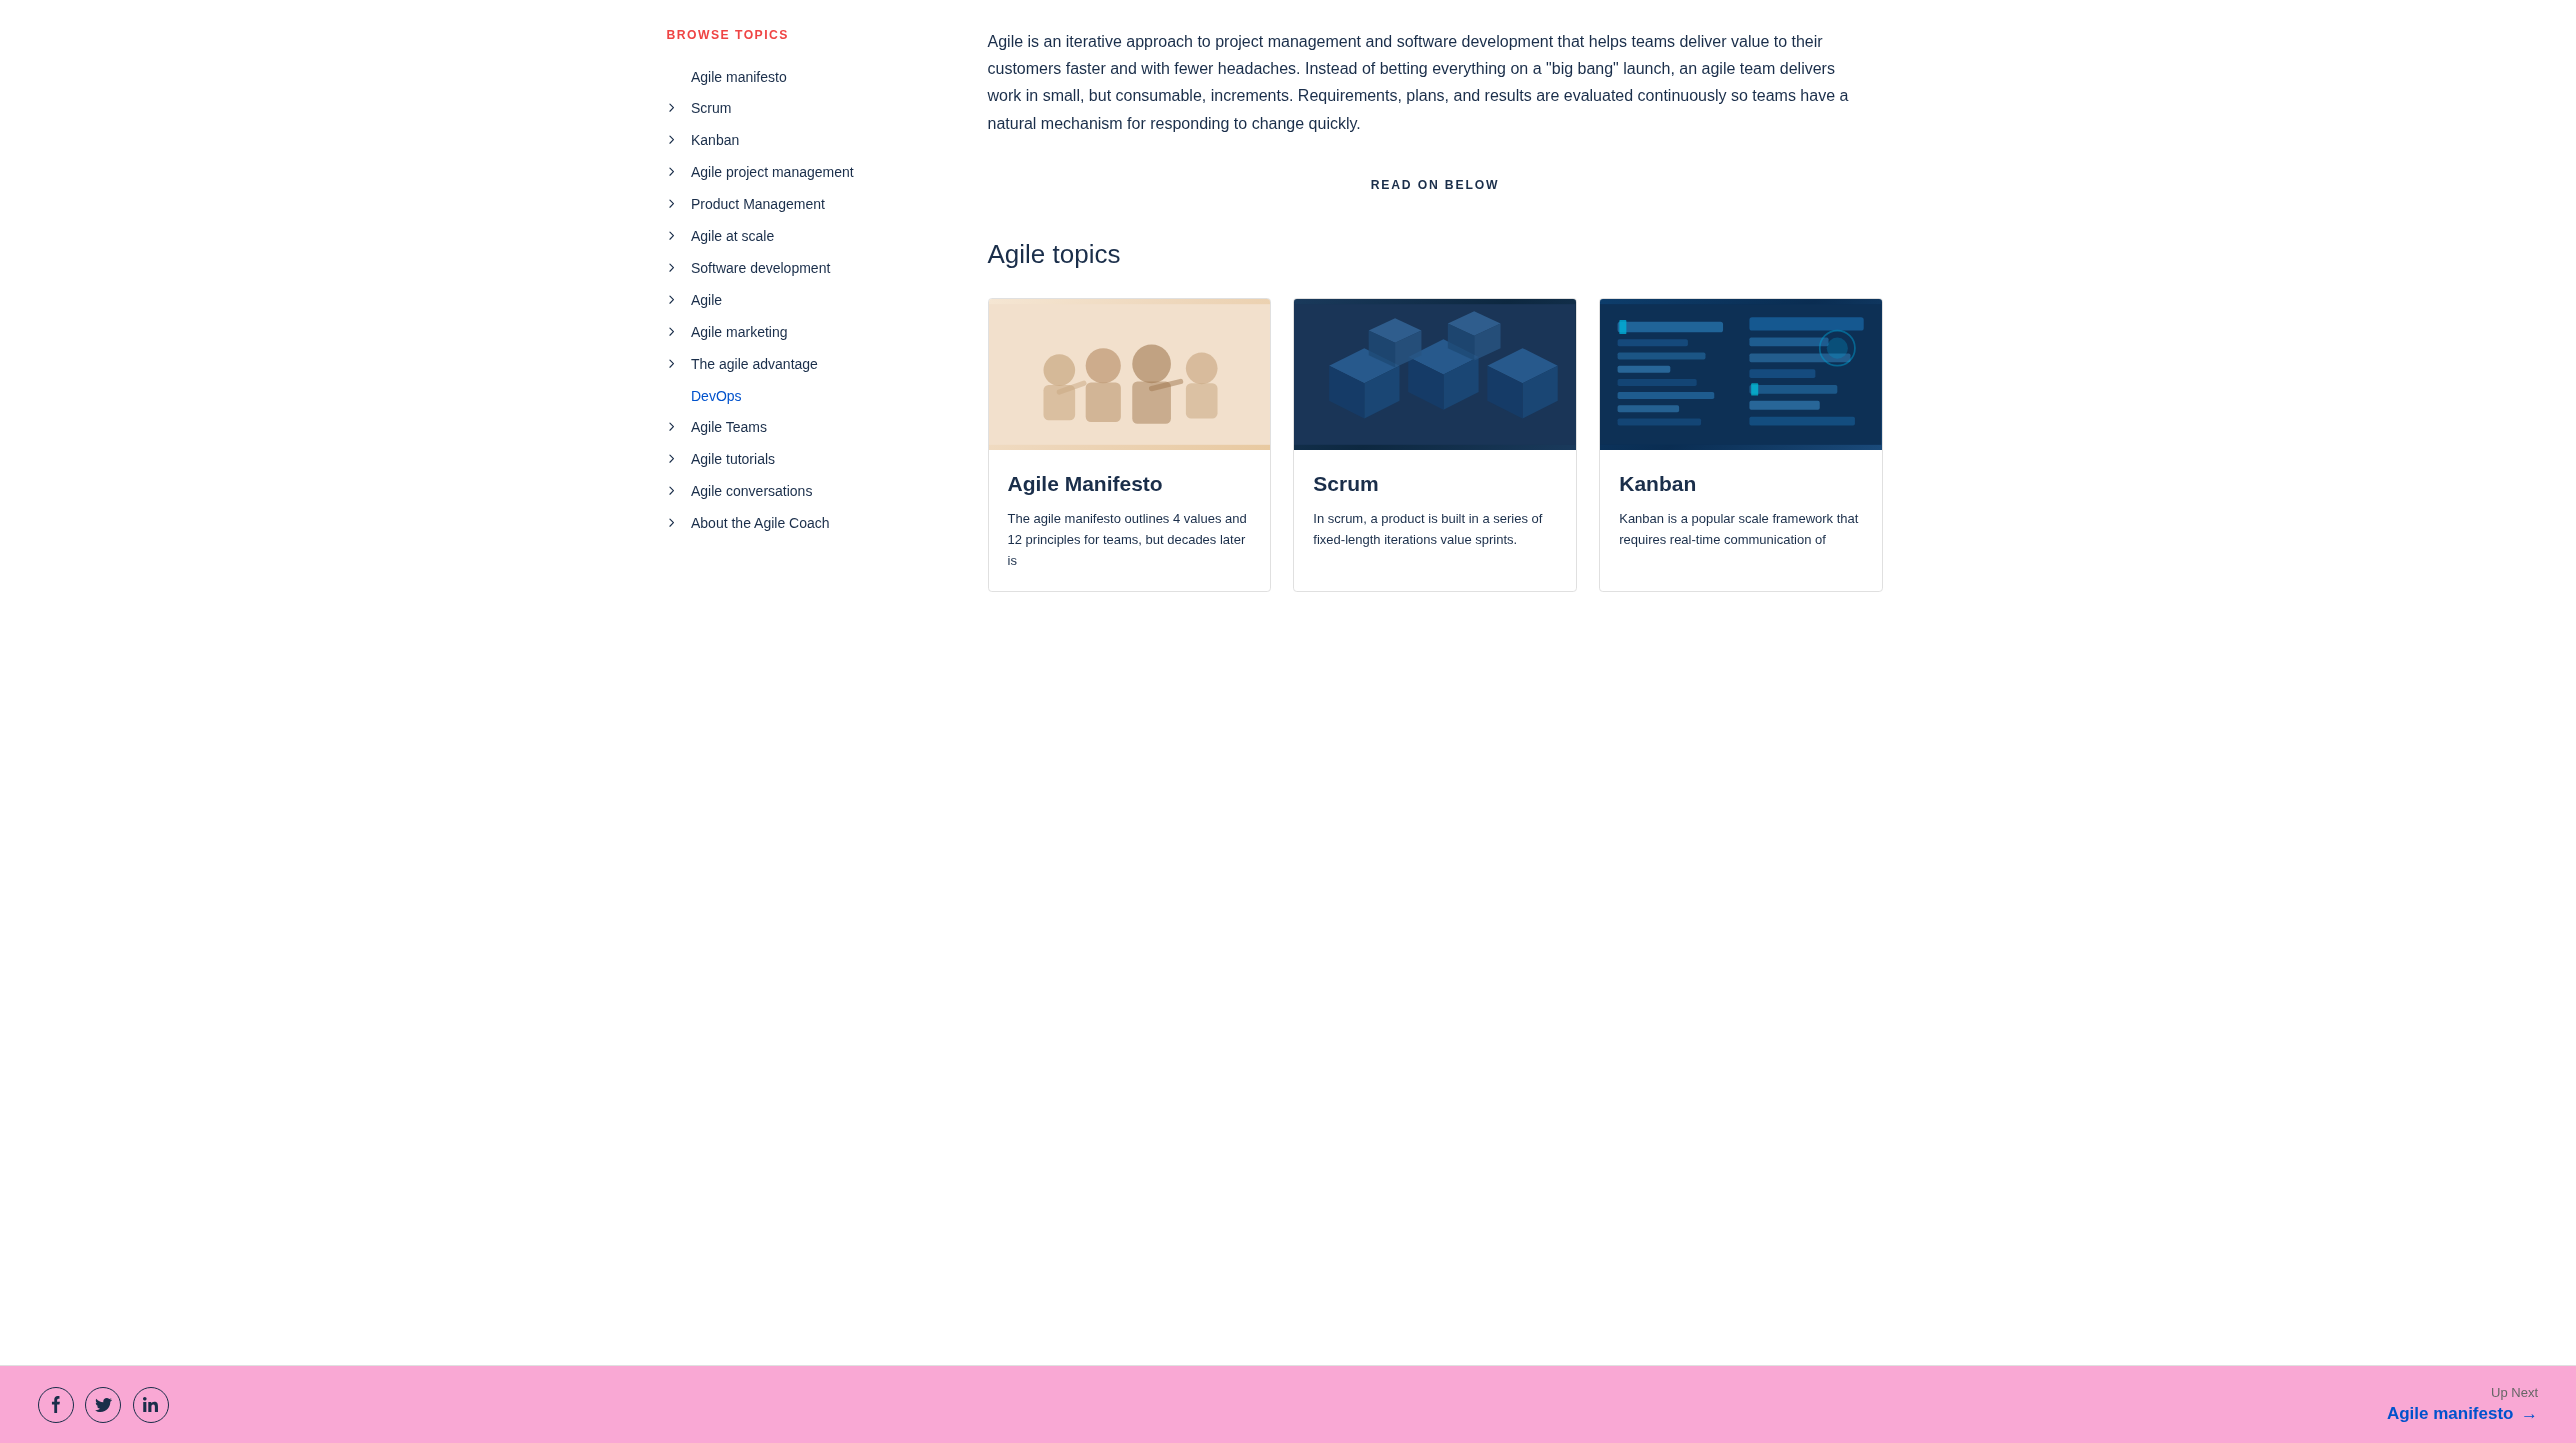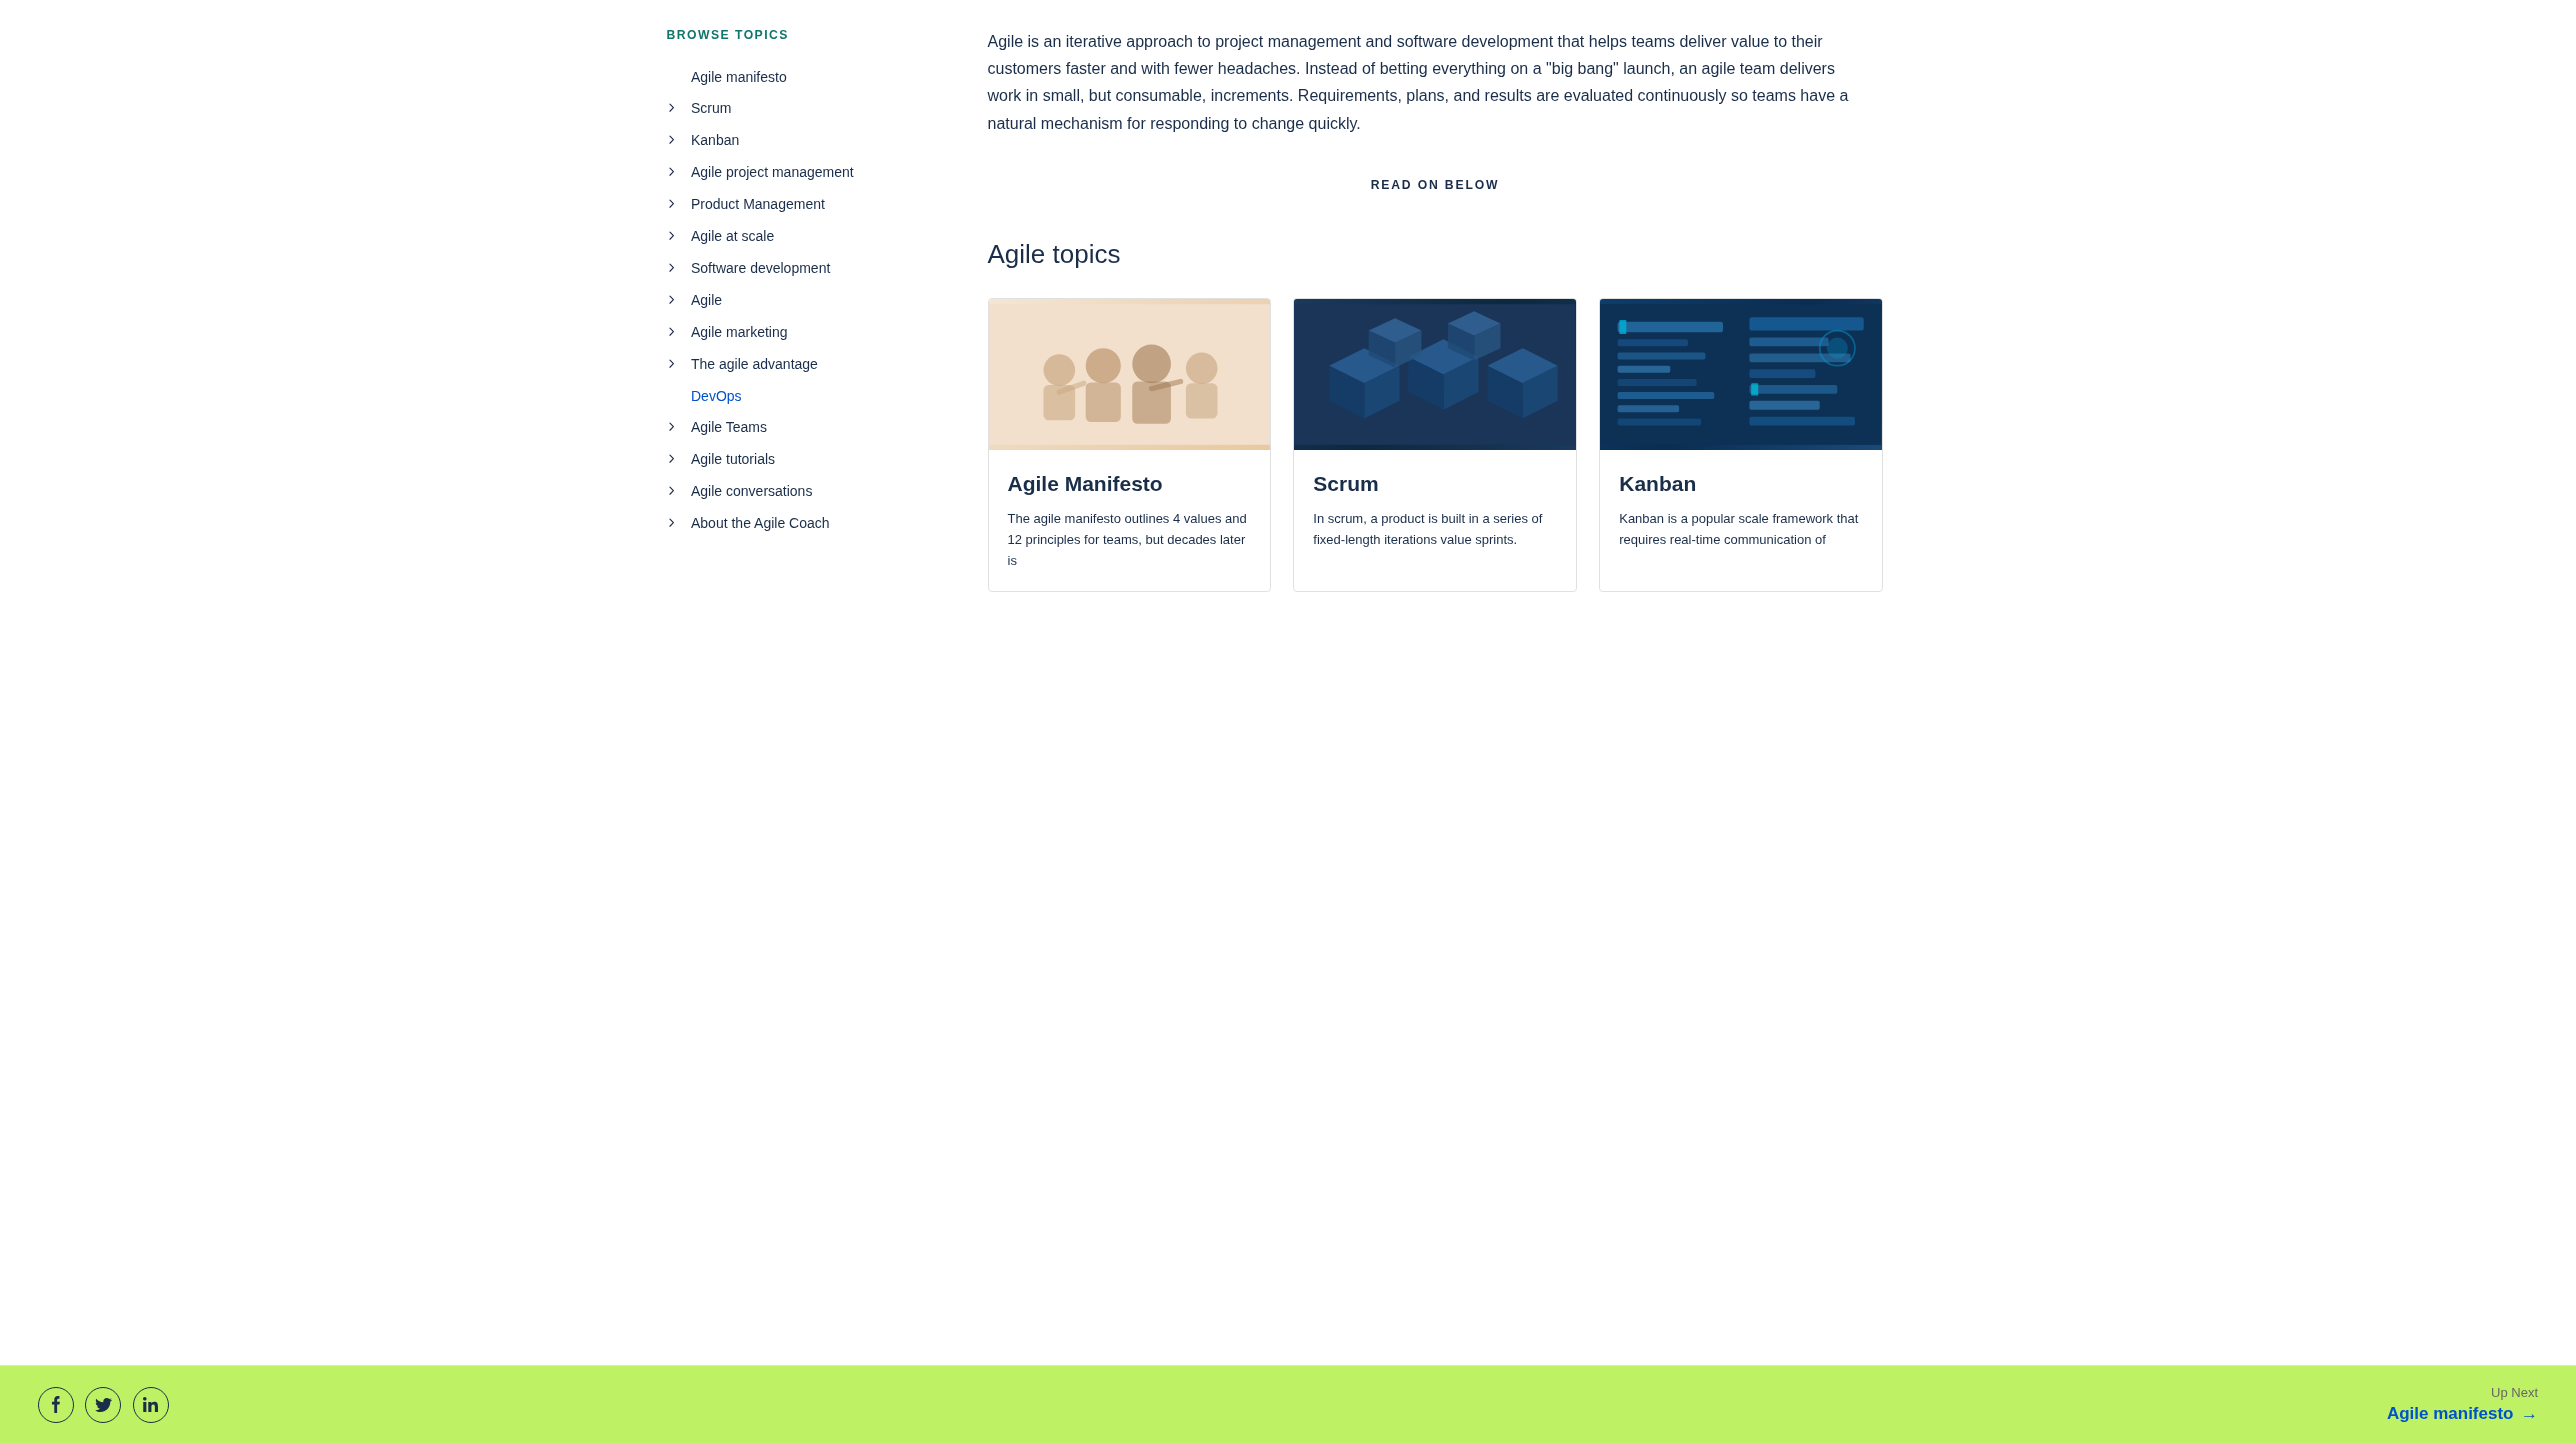--- a/index.html
+++ b/index.html
@@ -25,21 +25,21 @@
     
     .sidebar {
       width: 264px;
       flex-shrink: 0;
     }
 
     .sidebar-title {
       font-size: 12.2px;
       font-weight: 800;
       letter-spacing: 0.12em;
-      color: #0f766e;
+      color: #ef4444;
       margin-bottom: 19px;
       text-transform: uppercase;
     }
 
     .sidebar-item {
       display: flex;
       align-items: center;
       padding: 7.5px 0;
       cursor: pointer;
       color: #1a2e4a;
@@ -177,21 +177,21 @@
       color: #1a2e4a;
     }
 
     
     .footer {
       display: flex;
       justify-content: space-between;
       align-items: center;
       padding: 19px 38px;
       border-top: 0.9px solid #e0e0e0;
-      background: #bef264;
+      background: #f9a8d4;
     }
 
     .social-icons {
       display: flex;
       gap: 11.3px;
     }
 
     .social-icon {
       width: 36px;
       height: 36px;

